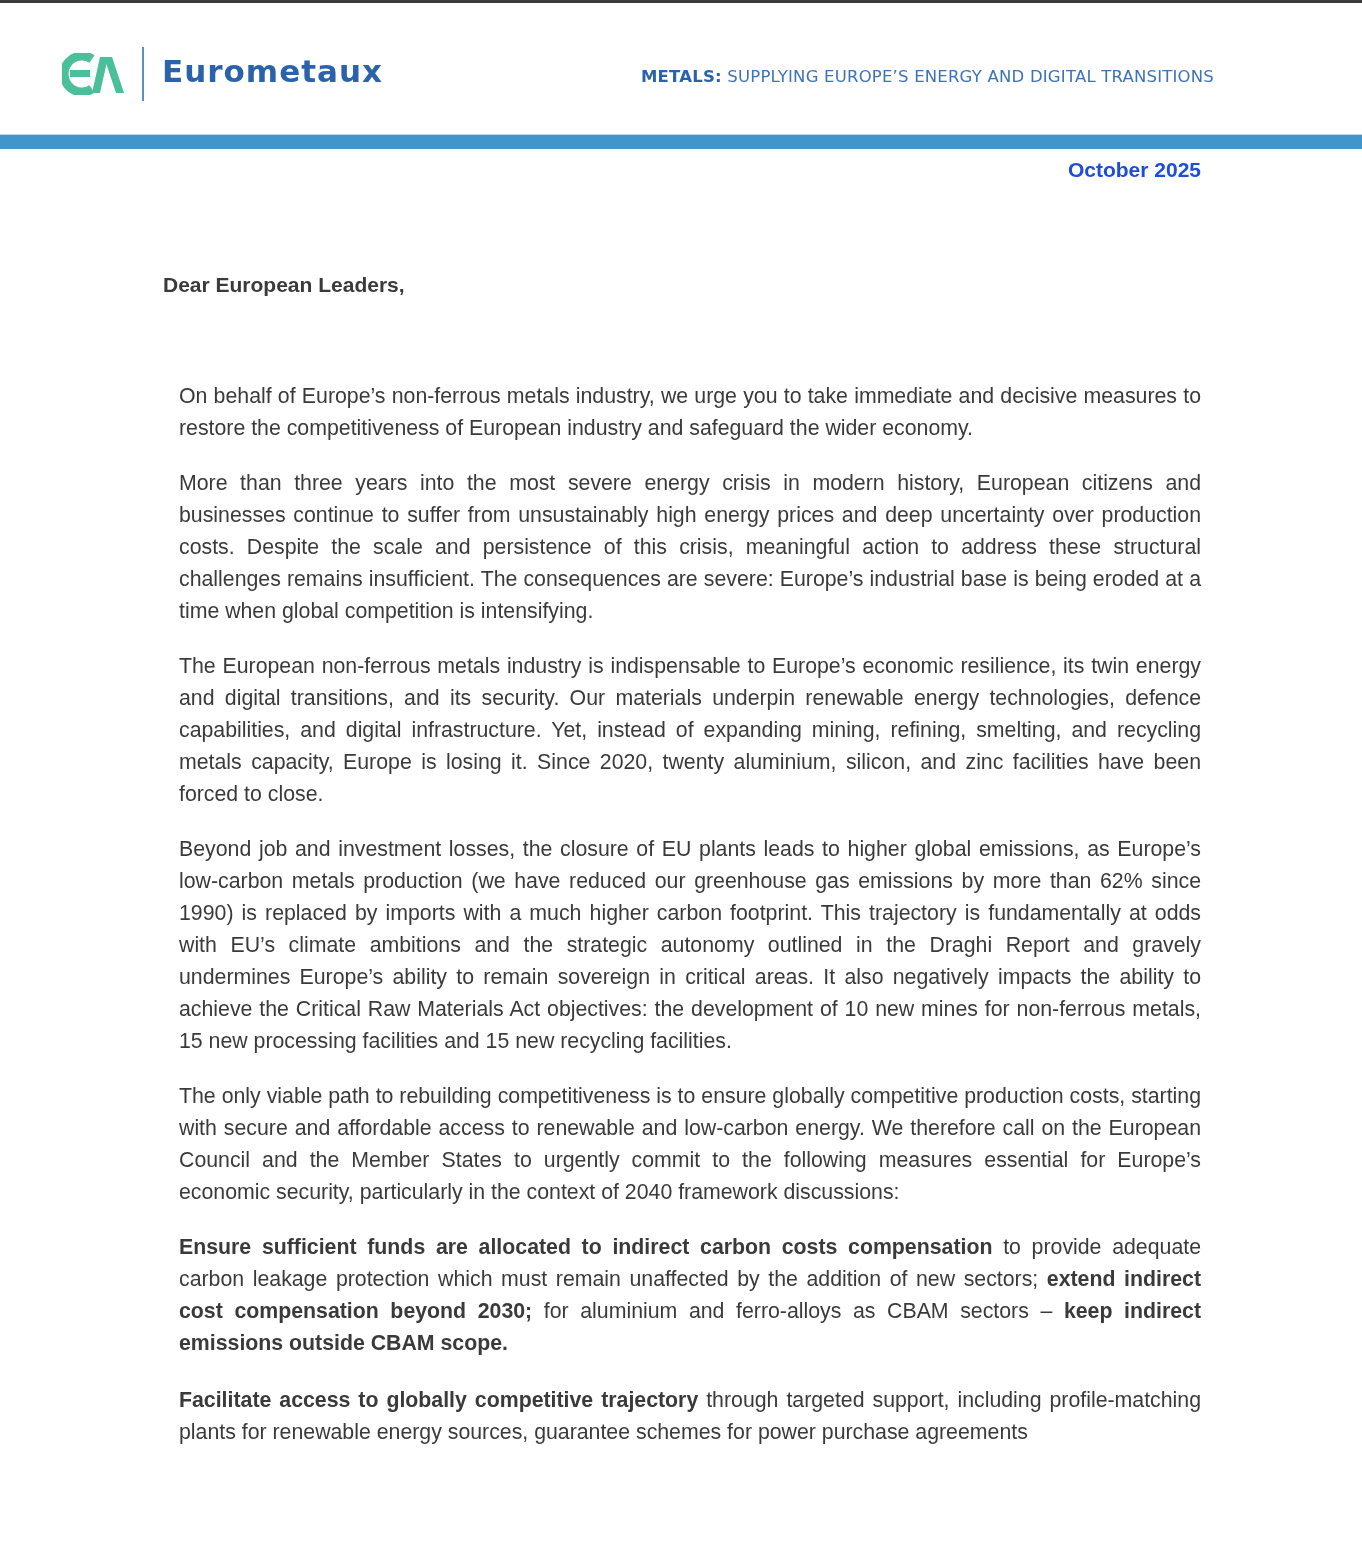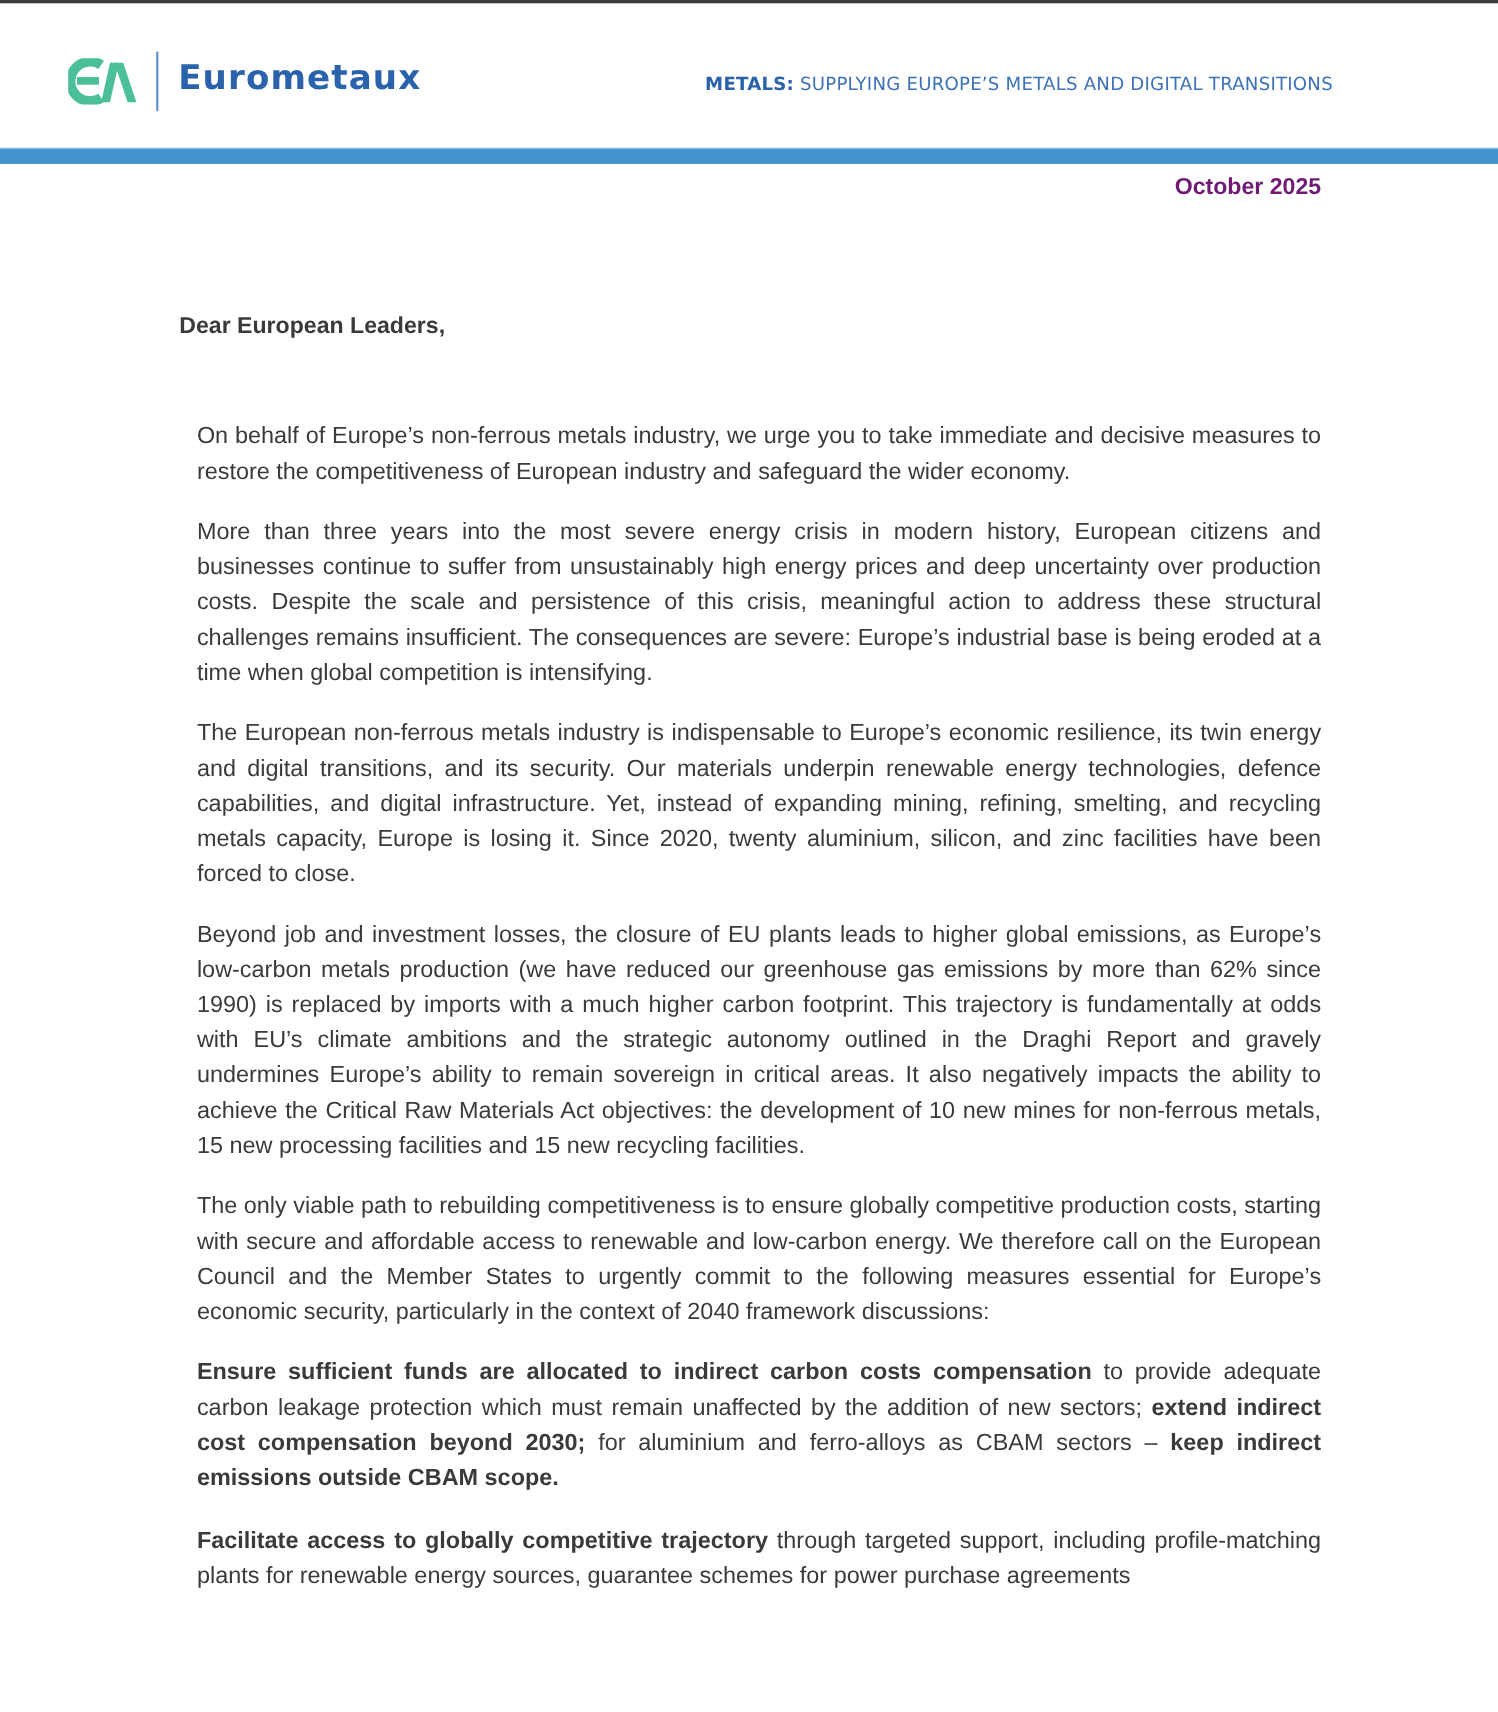--- a/index.html
+++ b/index.html
@@ -43,25 +43,25 @@
     .blue-bar {
       position: absolute; left: 0; top: 135px; width: 1362px; height: 14px;
       background: #4294cc;
     }
     .blue-bar-line {
       position: absolute; left: 0; top: 134px; width: 1362px; height: 1px;
       background: #b9d7ee;
     }
     .date {
       position: absolute; right: 161px; top: 158px;
-      font-weight: bold; font-size: 21px; color: #701a75;
+      font-weight: bold; font-size: 21px; color: #1d4ed8;
     }
     .salutation {
       position: absolute; left: 163px; top: 273px;
-      font-weight: bold; font-size: 21px; margin-top: 12px;
+      font-weight: bold; font-size: 21px;
     }
     .body-text {
       position: absolute; left: 163px; top: 380px; width: 1038px;
       font-size: 21.3px; line-height: 32px;
       text-align: justify;
     }
     .body-text p { margin: 0 0 23px 16px; }
     .body-text p.tight { margin-bottom: 25px; }
     .body-text b { font-weight: bold; }
     sup { font-size: 13px; vertical-align: 7px; line-height: 0; }
@@ -75,21 +75,21 @@
   <svg class="logo-mark" viewBox="0 0 64 42">
 
     <path d="M30 6 A18 18 0 1 0 30 36" fill="none" stroke="#4bbf9a" stroke-width="9"></path>
     <rect x="8" y="17" width="20" height="7" fill="#4bbf9a"></rect>
 
     <polygon points="30,40 38,4 46,4 38,40" fill="#4bbf9a"></polygon>
     <polygon points="42,4 50,4 62,40 54,40" fill="#4bbf9a"></polygon>
   </svg>
   <div class="logo-divider"></div>
   <div class="logo-word">Eurometaux</div>
-  <div class="tagline"><b>METALS:</b><span> SUPPLYING EUROPE’S METALS AND DIGITAL TRANSITIONS</span></div>
+  <div class="tagline"><b>METALS:</b><span> SUPPLYING EUROPE’S ENERGY AND DIGITAL TRANSITIONS</span></div>
 </div>
 
 <div class="blue-bar-line"></div>
 <div class="blue-bar"></div>
 
 <div class="date">October 2025</div>
 
 <div class="salutation">Dear European Leaders,</div>
 
 <div class="body-text">

